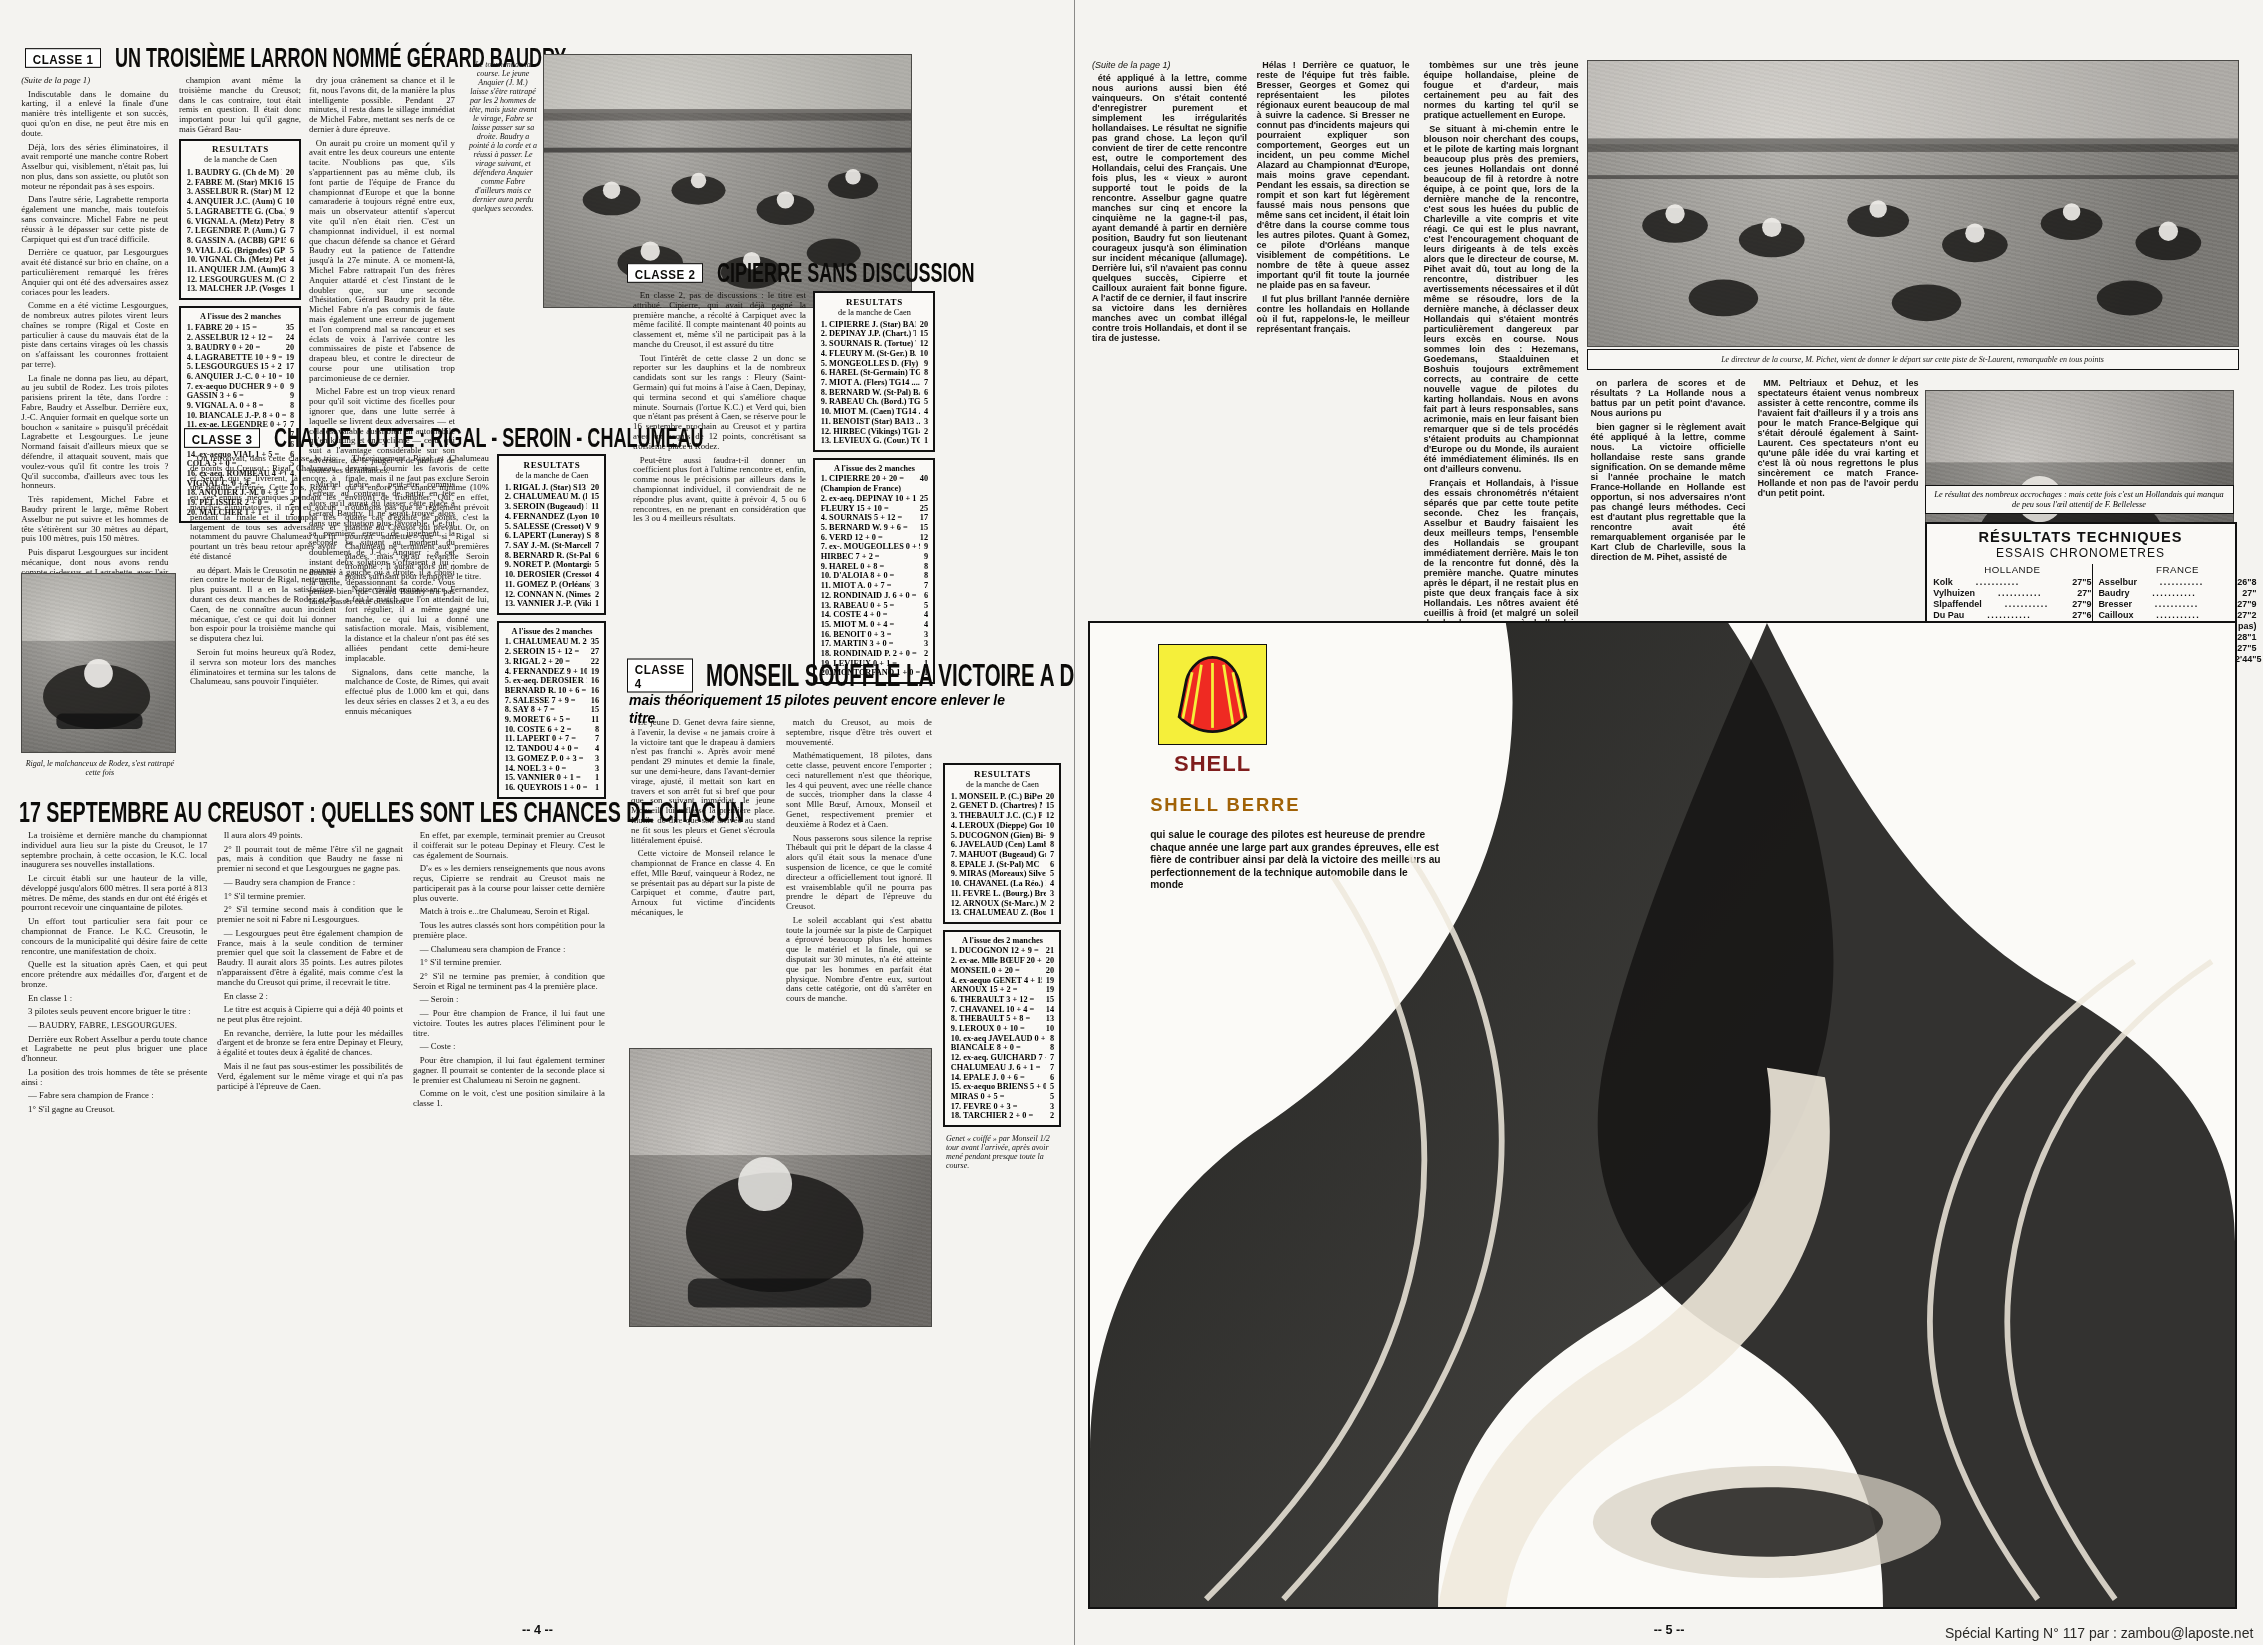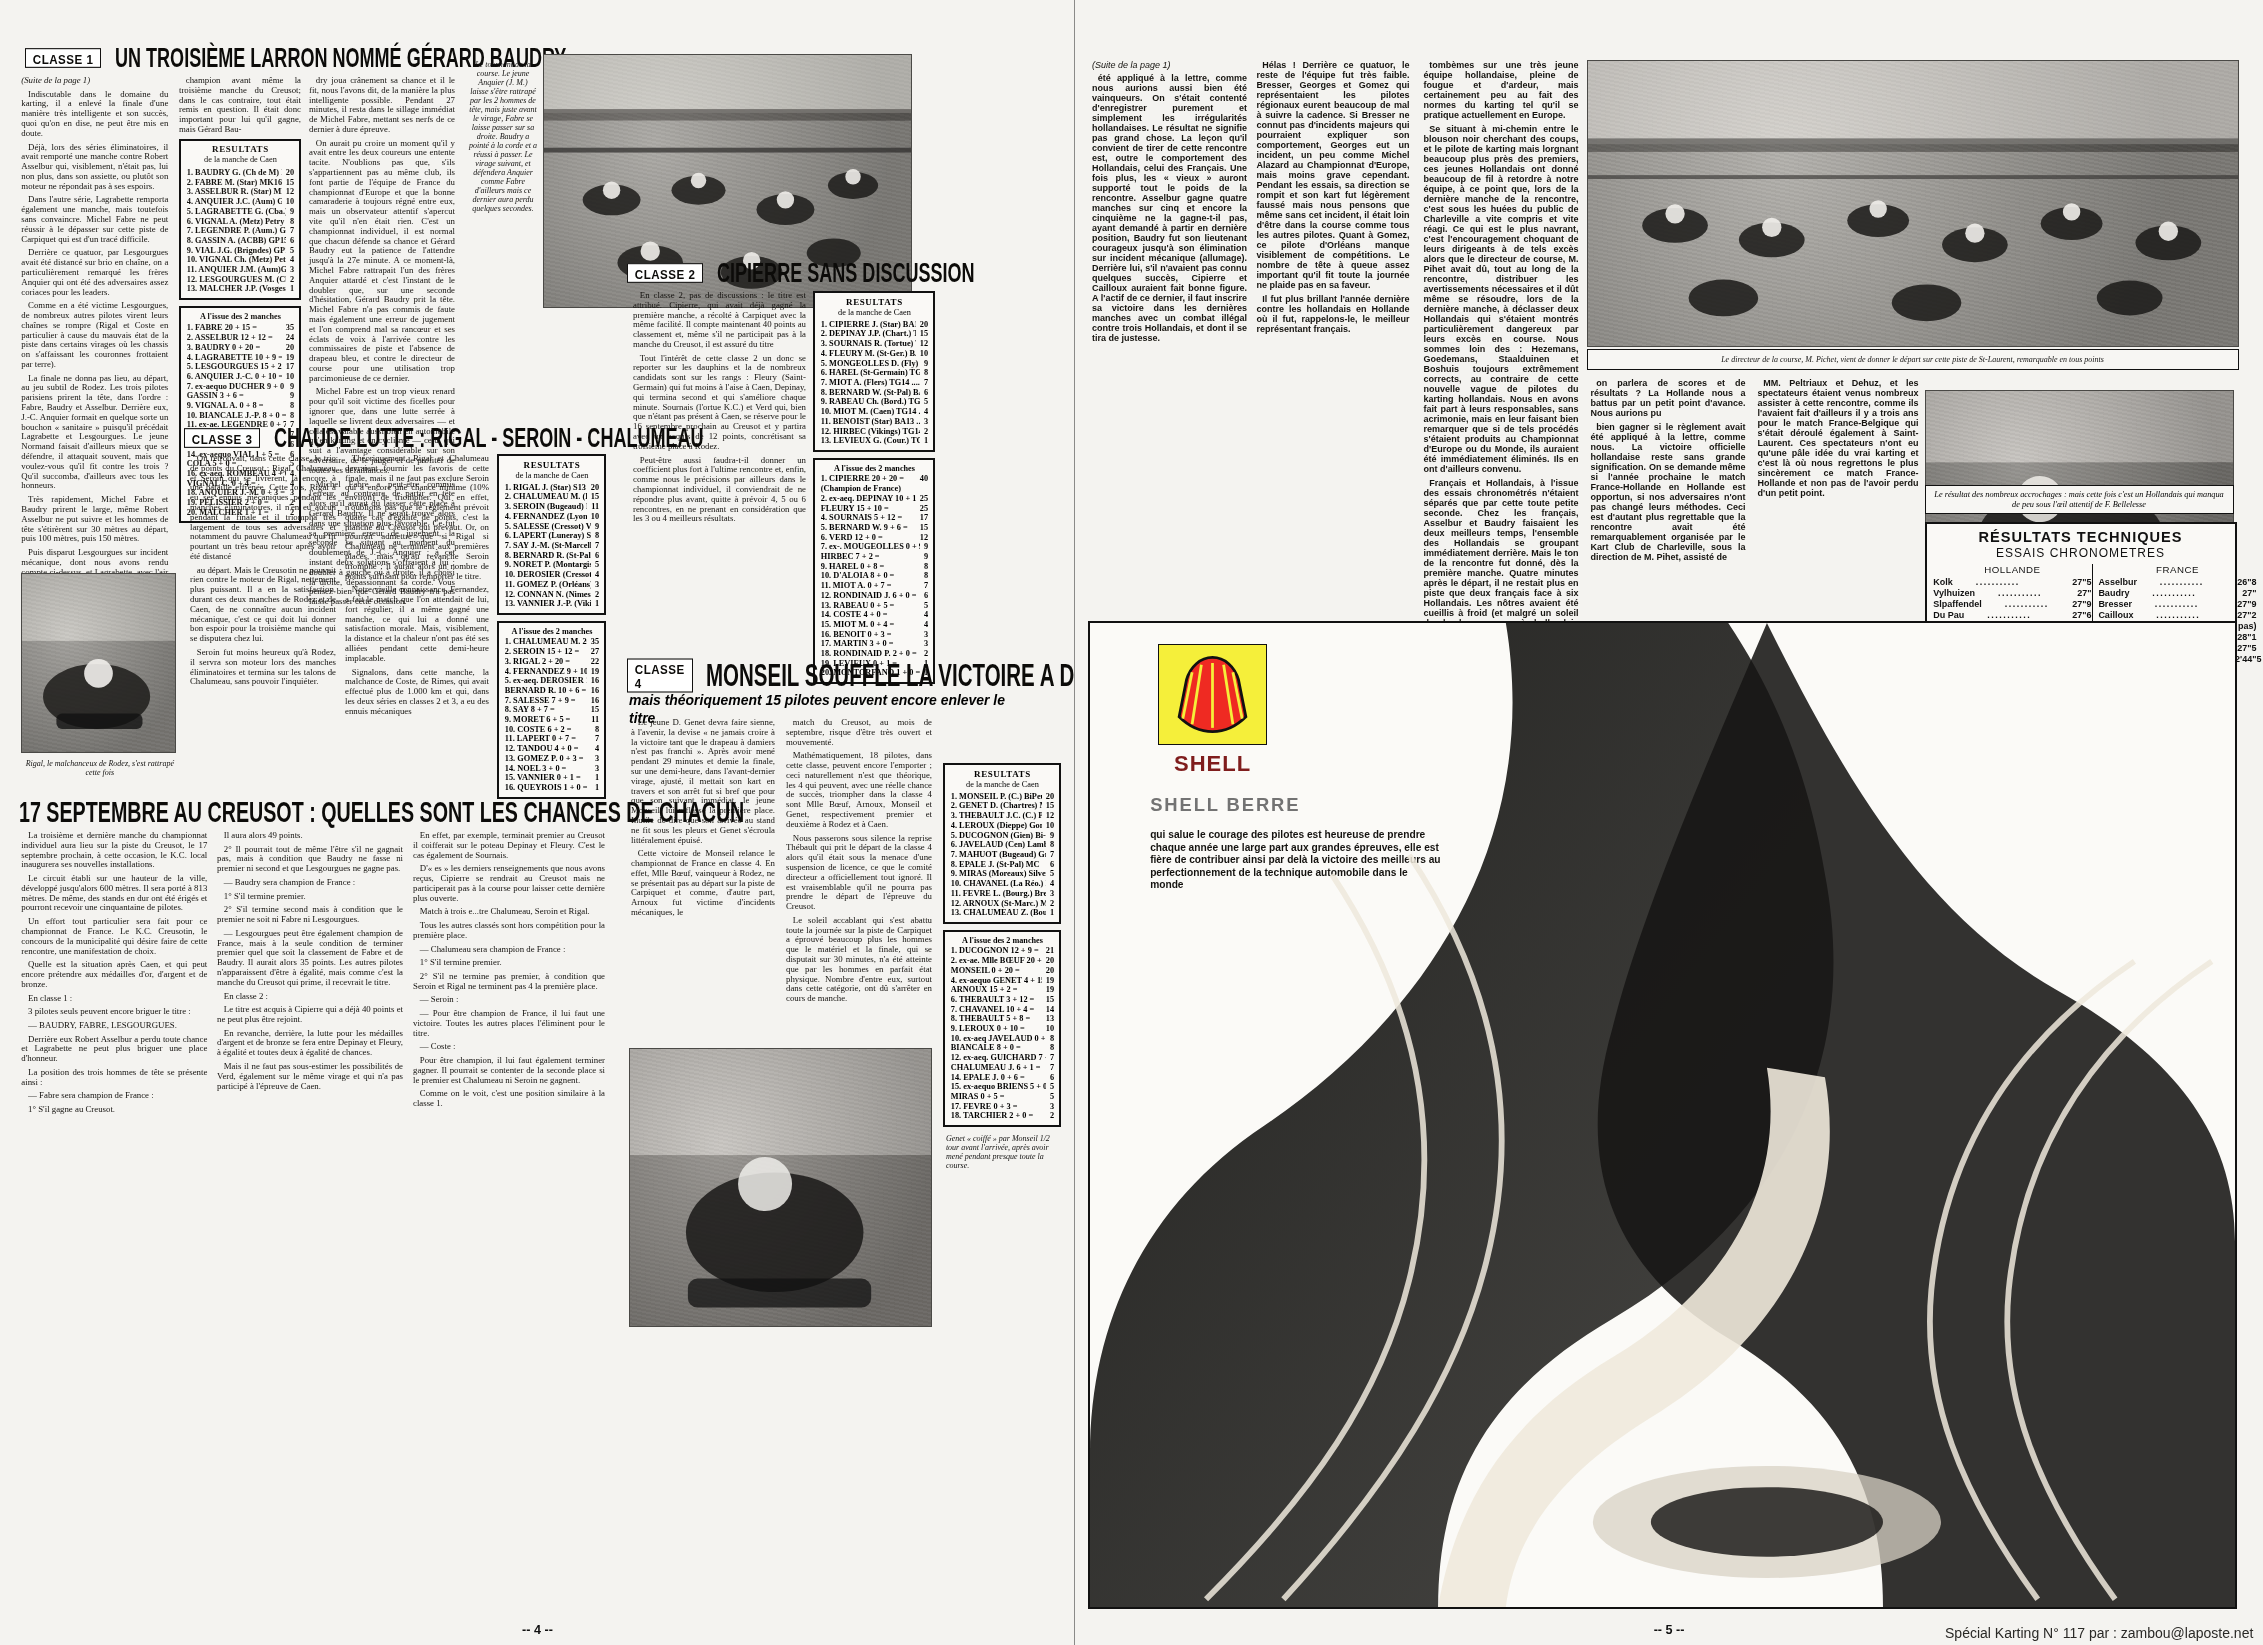--- a/index.html
+++ b/index.html
@@ -1176,21 +1176,21 @@
                 <path d="M38 16 L28 80"></path>
                 <path d="M62 16 L72 80"></path>
               <path d="M28 24 L18 74"></path>
                 <path d="M72 24 L82 74"></path>
             </g>
           </svg>
         </div>
         <div class="shell-name" style="text-align:center;margin-top:5.8px;">SHELL</div>
       </div>
       <div style="position:absolute;left:60px;top:171px;width:291px;">
-        <div style="font-family:'Liberation Sans',sans-serif;font-weight:bold;font-size:18.4px;letter-spacing:1.9px;color:#737373;">SHELL  BERRE</div>
+        <div style="font-family:'Liberation Sans',sans-serif;font-weight:bold;font-size:18.4px;letter-spacing:1.9px;color:#a16207;">SHELL  BERRE</div>
       </div>
       <div style="position:absolute;left:60px;top:206px;width:291px;" class="shell-tag">qui salue le courage des pilotes est heureuse de prendre chaque année une large part aux grandes épreuves, elle est fière de contribuer ainsi par delà la victoire des meilleurs au perfectionnement de la technique automobile dans le monde</div>
 
       <svg style="position:absolute;left:0;top:0;width:100%;height:100%;" viewBox="0 0 1184 1018" preserveAspectRatio="none">
         <defs>
           <linearGradient id="gblk" x1="0" y1="0" x2="1" y2="1">
             <stop offset="0" stop-color="#0e0e0c"></stop>
               <stop offset="1" stop-color="#3a3936"></stop>
           </linearGradient>
         </defs>

